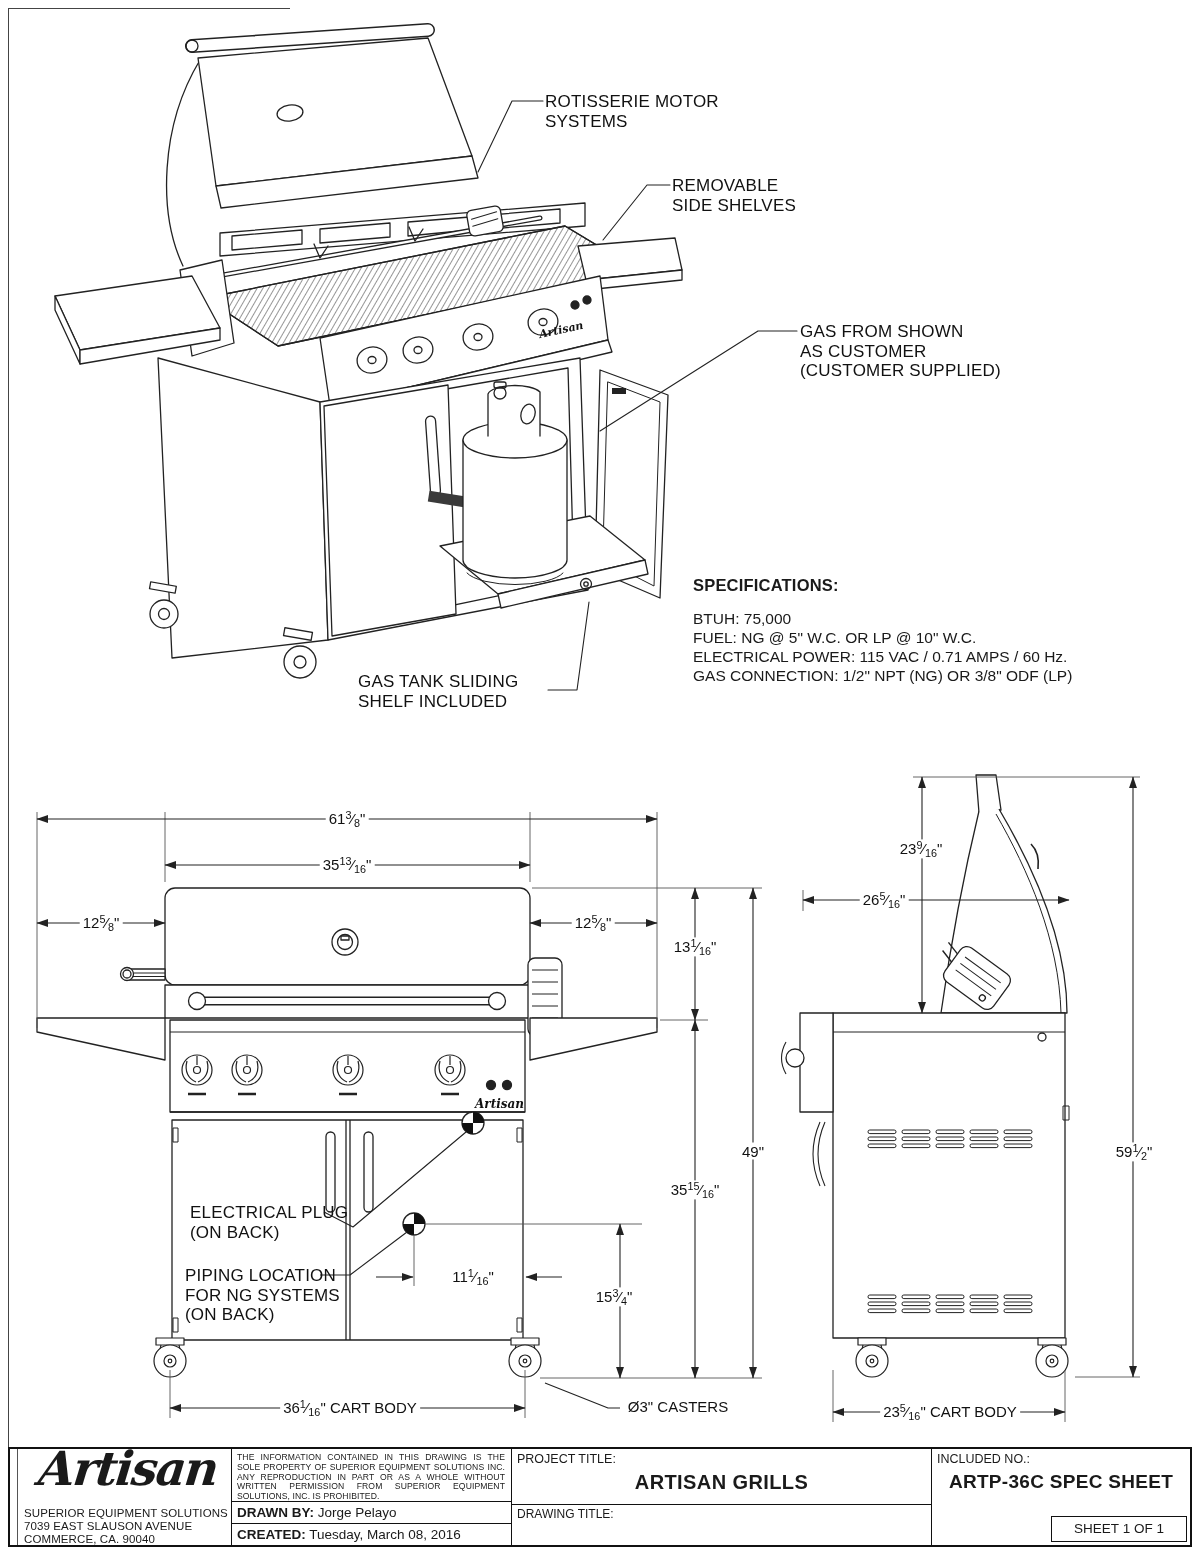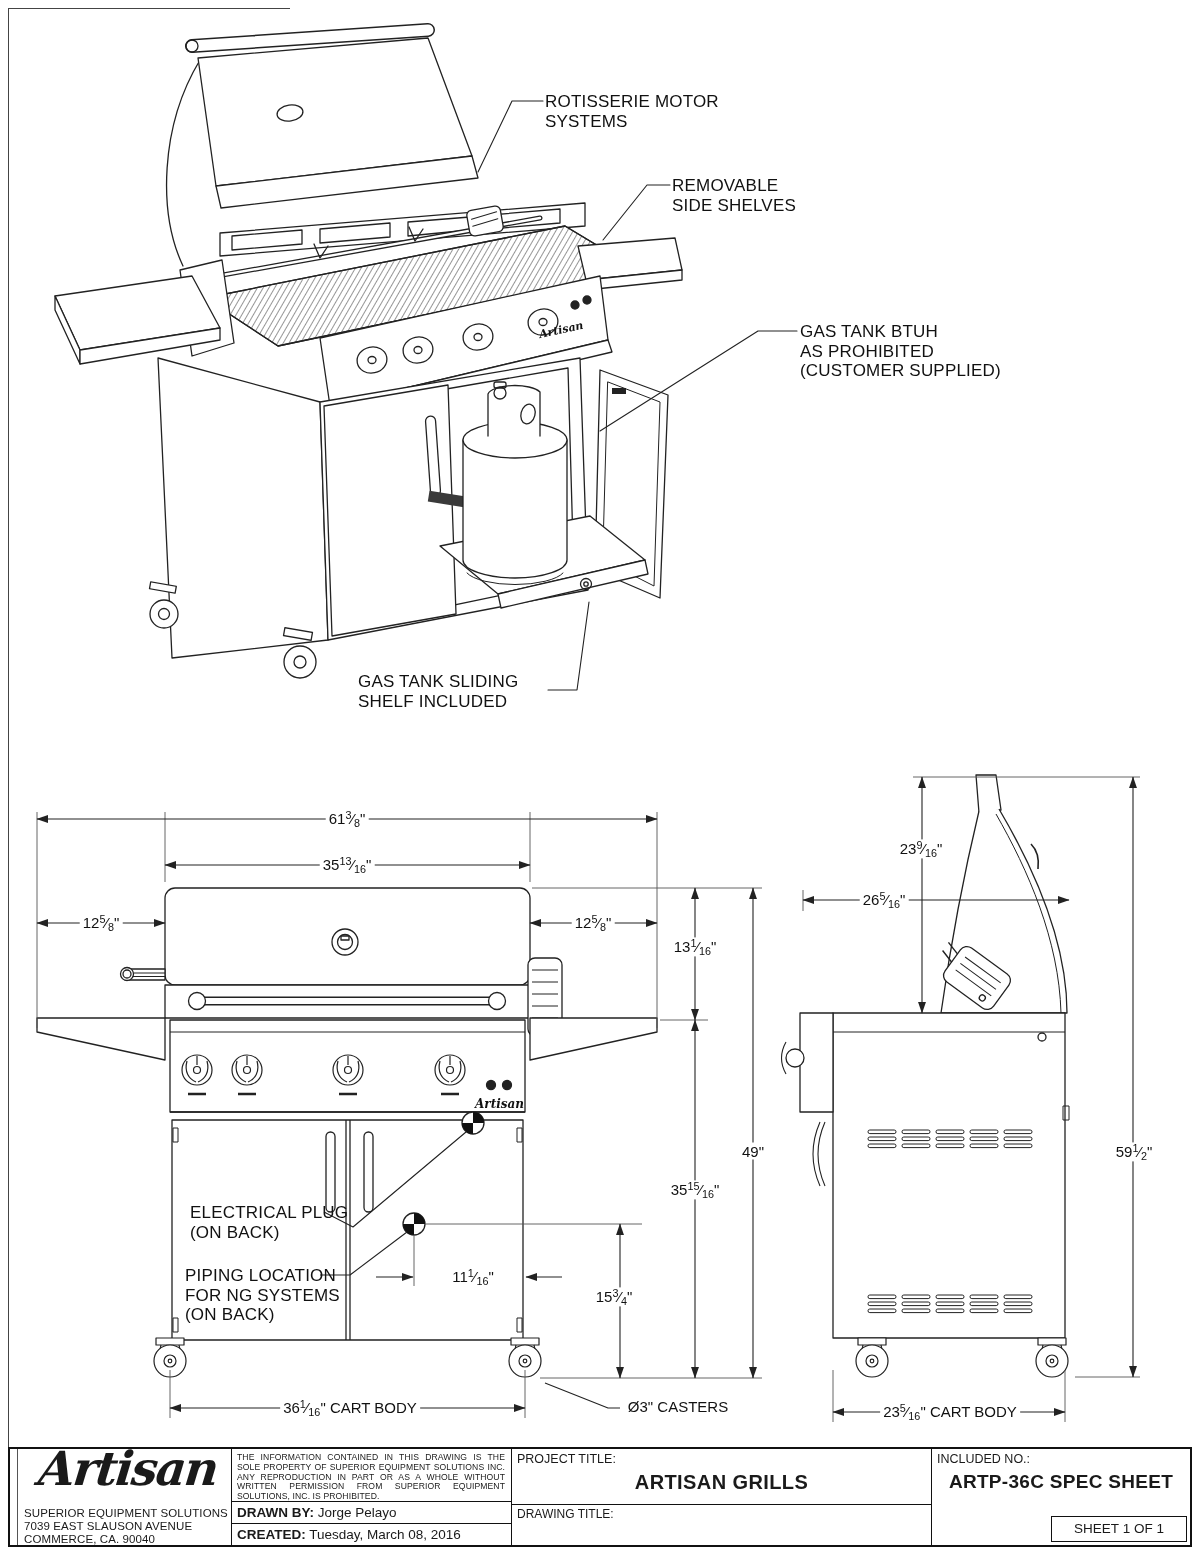--- a/index.html
+++ b/index.html
@@ -187,29 +187,36 @@
 
   <div class="lbl" style="left:545px;top:92px">
     <div>ROTISSERIE MOTOR</div>
     <div>SYSTEMS</div>
   </div>
   <div class="lbl" style="left:672px;top:176px">
     <div>REMOVABLE</div>
     <div>SIDE SHELVES</div>
   </div>
   <div class="lbl" style="left:800px;top:322px">
-    <div>GAS TANK BTUH</div>
-    <div>AS PROHIBITED</div>
+    <div>GAS FROM SHOWN</div>
+    <div>AS CUSTOMER</div>
     <div>(CUSTOMER SUPPLIED)</div>
   </div>
   <div class="lbl" style="left:358px;top:672px">
     <div>GAS TANK SLIDING</div>
     <div>SHELF INCLUDED</div>
   </div>
 
+  <div class="specs">
+    <div class="h">SPECIFICATIONS:</div>
+    <div class="l">BTUH: 75,000</div>
+    <div class="l">FUEL:  NG @ 5" W.C. OR LP @ 10" W.C.</div>
+    <div class="l">ELECTRICAL POWER: 115 VAC / 0.71 AMPS / 60 Hz.</div>
+    <div class="l">GAS CONNECTION: 1/2" NPT (NG) OR 3/8" ODF (LP)</div>
+  </div>
 
   <svg style="left:20px;top:770px" width="760" height="665" viewBox="0 0 760 665">
     <defs>
       <marker id="fa" viewBox="0 0 10 8" refX="9.5" refY="4" markerWidth="11" markerHeight="8.5" orient="auto-start-reverse">
         <path d="M0,0.6 L10,4 L0,7.4 Z" fill="#222"></path>
       </marker>
       <g id="f-knb" stroke="#222" fill="none" stroke-width="1.2">
         <circle r="15" fill="#fff"></circle>
         <path d="M0,-14 L0,-5"></path>
         <path d="M-10,-9 C-13,2 -8,9 -1,12"></path>

